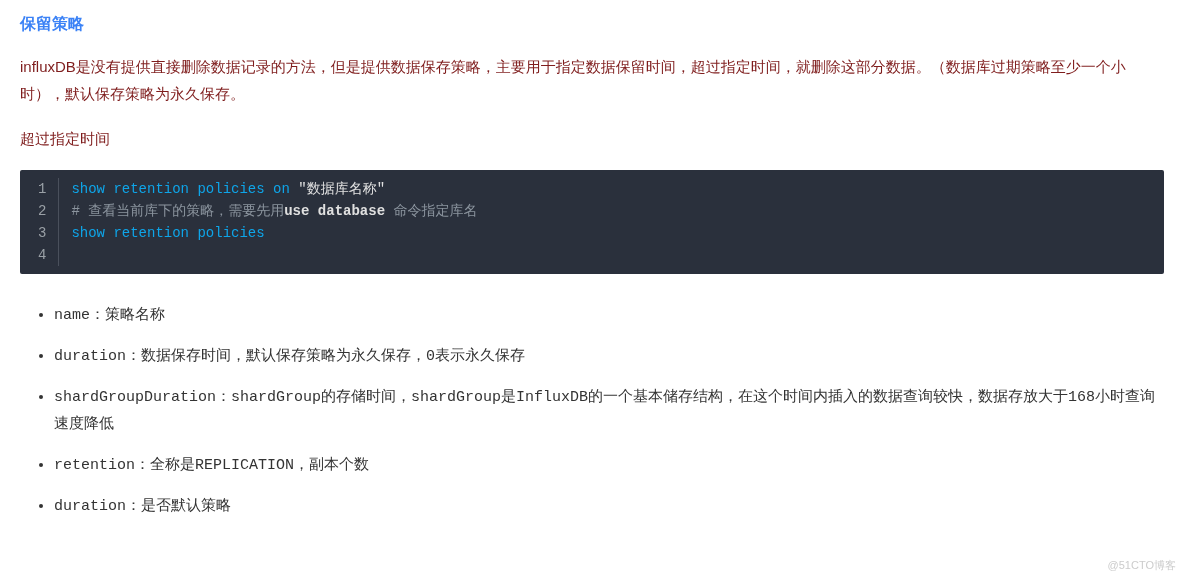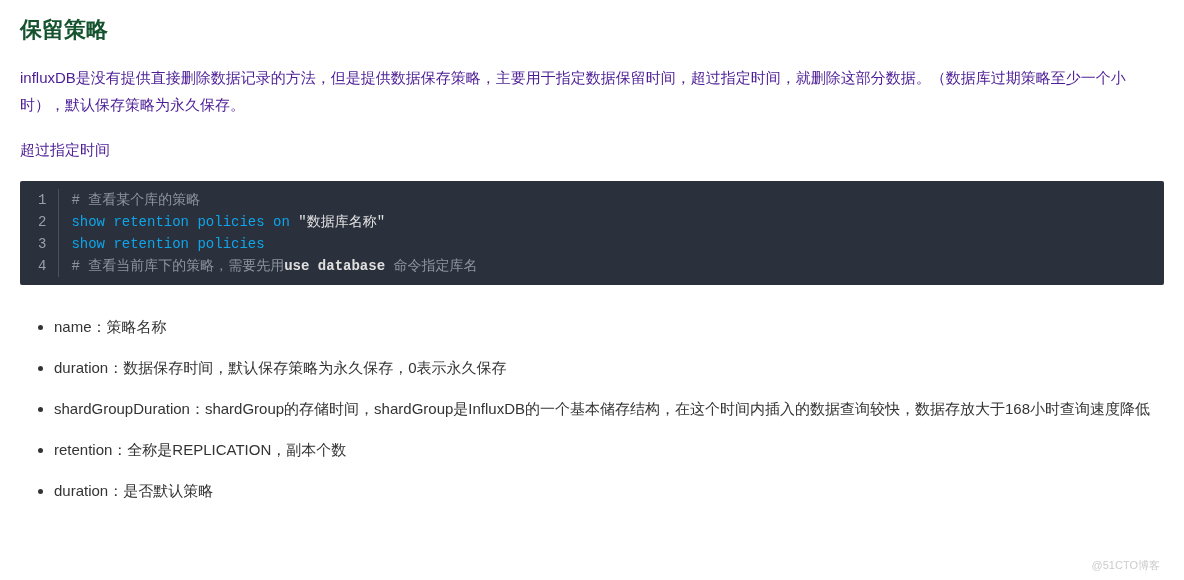--- a/index.html
+++ b/index.html
@@ -7,28 +7,28 @@
     margin: 0;
     padding: 0 20px;
     font-family: "PingFang SC", "Microsoft YaHei", Arial, sans-serif;
     color: #333;
     background: #fff;
     font-size: 15px;
     line-height: 1.8;
     width: 1184px;
   }
   h3 {
-    font-size: 22px;
+    font-size: 16px;
     font-weight: 700;
     margin: 10px 0 14px 0;
-    color: #14532d;
+    color: #3b82f6;
   }
   p {
     margin: 0 0 18px 0;
-    color: #4c1d95;
+    color: #7f1d1d;
   }
   .codeblock {
     background: #2a303c;
     color: #d6d6d6;
     border-radius: 2px;
     margin: 0 0 28px 0;
     font-family: Consolas, "Courier New", monospace;
     font-size: 14px;
     display: flex;
   }
@@ -58,24 +58,25 @@
   .str { color: #e0e0e0; }
   .plain { color: #0ea5e9; }
   ul {
     margin: 0 0 12px 0;
     padding-left: 34px;
   }
   li {
     margin-bottom: 14px;
     line-height: 1.8;
     color: #333;
+    font-family: Liberation Mono, monospace;
   }
   .watermark {
     position: fixed;
-    right: 24px;
+    right: 8px;
     bottom: 4px;
     font-size: 11px;
     color: #ccc;
   }
 </style>
 </head>
 <body>
 
 <h3>保留策略</h3>
 
@@ -84,24 +85,23 @@
 <p>超过指定时间</p>
 
 <div class="codeblock">
   <div class="gutter" id="gutter">
       <div>1</div>
       <div>2</div>
       <div>3</div>
       <div>4</div>
     </div>
   <div class="code" id="codelines">
-      <div><span class="comment"># 查看某个库的策略</span></div>
       <div><span class="plain">show retention policies on </span><span class="str">"数据库名称"</span></div>
+      <div><span class="comment"># 查看当前库下的策略，需要先用</span><span class="kw">use database </span><span class="comment">命令指定库名</span></div>
       <div><span class="plain">show retention policies</span></div>
-      <div><span class="comment"># 查看当前库下的策略，需要先用</span><span class="kw">use database </span><span class="comment">命令指定库名</span></div>
     </div>
 </div>
 
 <ul id="bullets">
     <li>name：策略名称</li>
     <li>duration：数据保存时间，默认保存策略为永久保存，0表示永久保存</li>
     <li>shardGroupDuration：shardGroup的存储时间，shardGroup是InfluxDB的一个基本储存结构，在这个时间内插入的数据查询较快，数据存放大于168小时查询速度降低</li>
     <li>retention：全称是REPLICATION，副本个数</li>
     <li>duration：是否默认策略</li>
   </ul>

